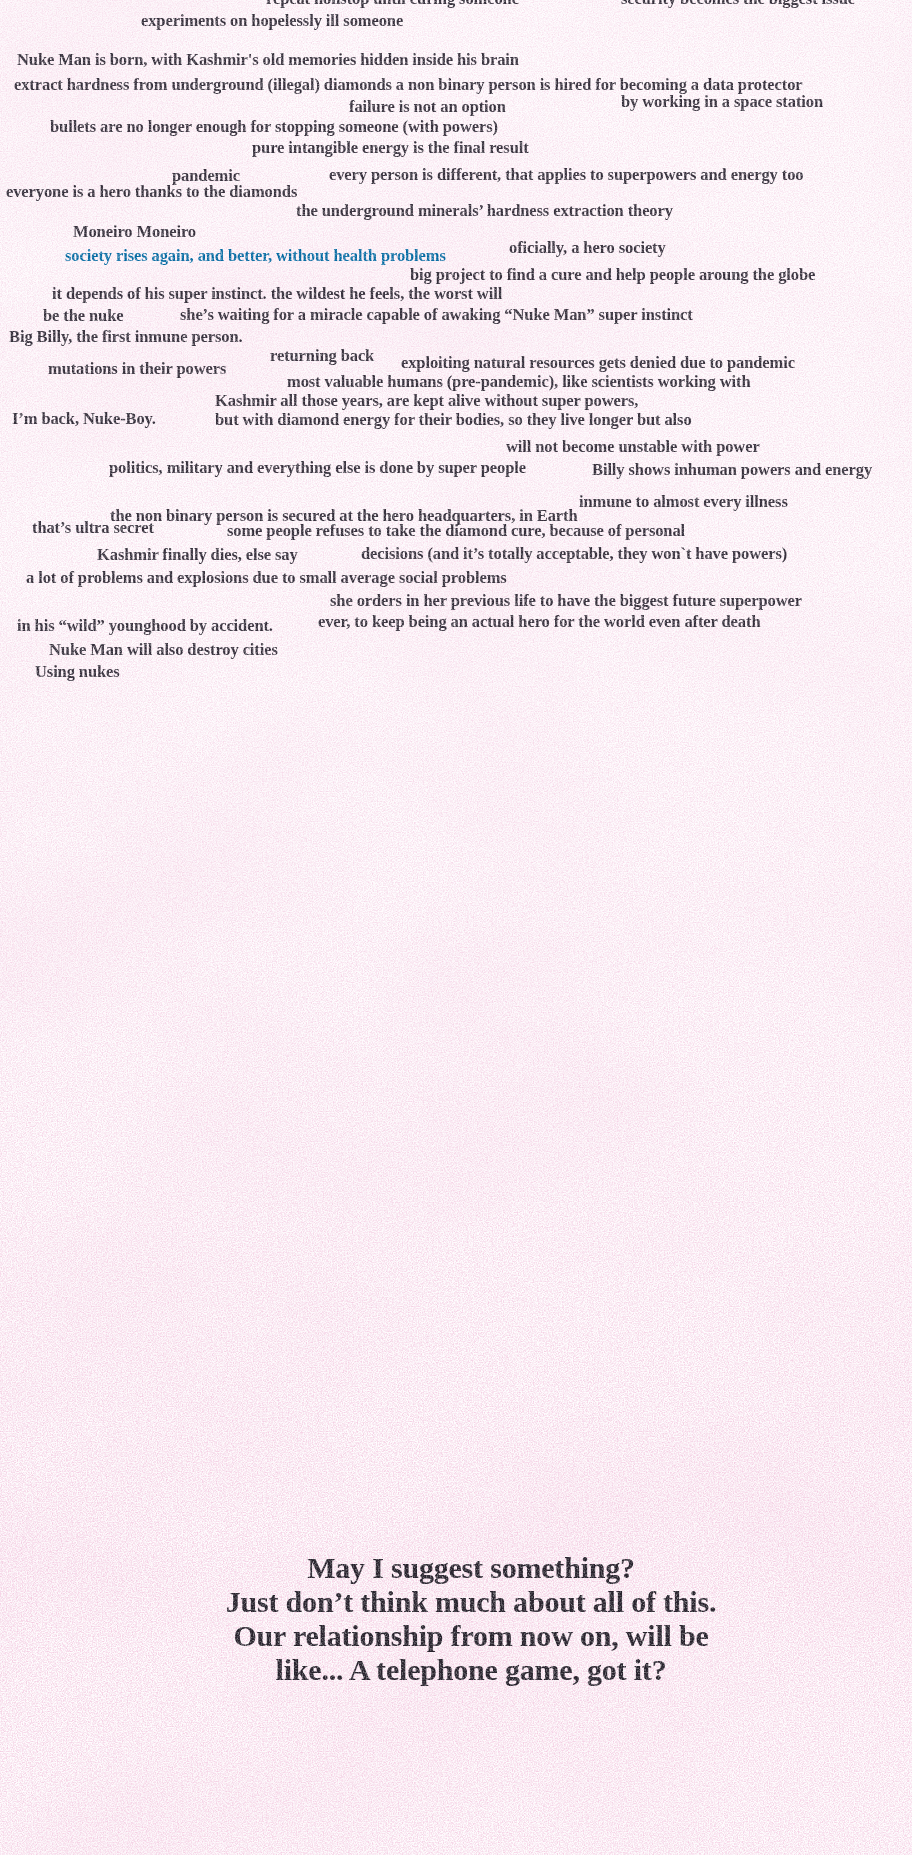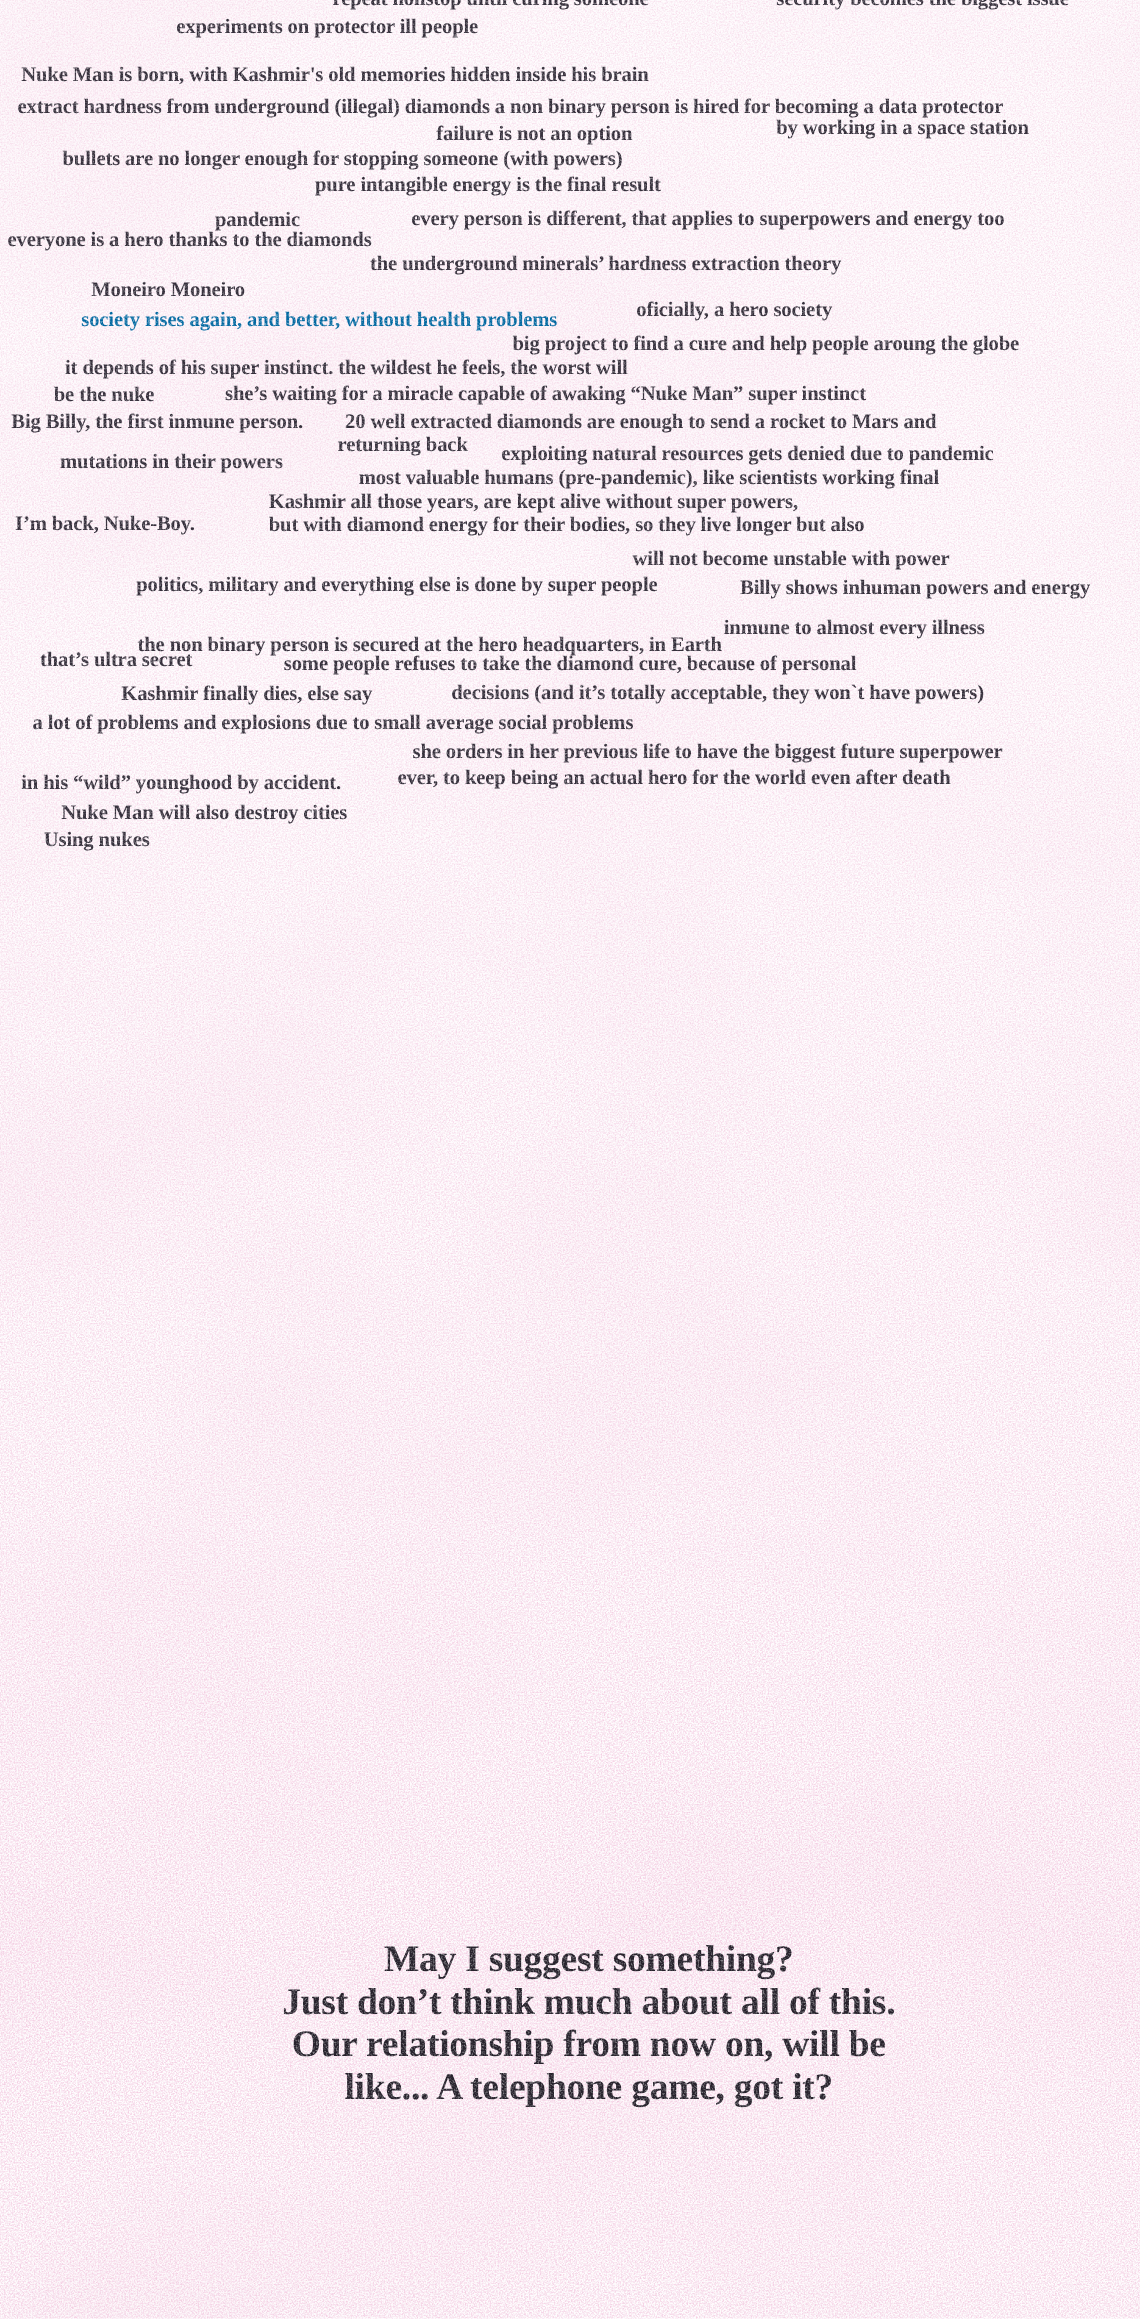--- a/index.html
+++ b/index.html
@@ -86,44 +86,43 @@
     </defs>
     <rect x="0" y="0" width="912" height="1855" fill="#fefbfd"></rect>
     <rect x="0" y="0" width="912" height="1855" filter="url(#cloud)" opacity="0.55"></rect>
     <rect x="0" y="0" width="912" height="1855" filter="url(#speck)" opacity="0.45"></rect>
     <rect x="0" y="0" width="912" height="1855" filter="url(#speck)" mask="url(#fadeMask)"></rect>
   </svg>
 
   <div id="notes-layer">
       <span class="note" style="left: 266px; top: -10px; color: rgb(53, 47, 59);">repeat nonstop until curing someone</span>
       <span class="note" style="left: 621px; top: -10px; color: rgb(53, 47, 59);">security becomes the biggest issue</span>
-      <span class="note" style="left: 141px; top: 12px; color: rgb(53, 47, 59);">experiments on protector ill people</span>
+      <span class="note" style="left: 141px; top: 12px; color: rgb(53, 47, 59);">experiments on hopelessly ill someone</span>
       <span class="note" style="left: 17px; top: 51px; color: rgb(53, 47, 59);">Nuke Man is born, with Kashmir's old memories hidden inside his brain</span>
       <span class="note" style="left: 14px; top: 76px; color: rgb(53, 47, 59);">extract hardness from underground (illegal) diamonds a non binary person is hired for becoming a data protector</span>
       <span class="note" style="left: 621px; top: 93px; color: rgb(53, 47, 59);">by working in a space station</span>
       <span class="note" style="left: 349px; top: 98px; color: rgb(53, 47, 59);">failure is not an option</span>
       <span class="note" style="left: 50px; top: 118px; color: rgb(53, 47, 59);">bullets are no longer enough for stopping someone (with powers)</span>
       <span class="note" style="left: 252px; top: 139px; color: rgb(53, 47, 59);">pure intangible energy is the final result</span>
       <span class="note" style="left: 172px; top: 167px; color: rgb(53, 47, 59);">pandemic</span>
       <span class="note" style="left: 329px; top: 166px; color: rgb(53, 47, 59);">every person is different, that applies to superpowers and energy too</span>
       <span class="note" style="left: 6px; top: 183px; color: rgb(53, 47, 59);">everyone is a hero thanks to the diamonds</span>
       <span class="note" style="left: 296px; top: 202px; color: rgb(53, 47, 59);">the underground minerals’ hardness extraction theory</span>
       <span class="note" style="left: 73px; top: 223px; color: rgb(53, 47, 59);">Moneiro Moneiro</span>
       <span class="note" style="left: 509px; top: 239px; color: rgb(53, 47, 59);">oficially, a hero society</span>
       <span class="note" style="left: 65px; top: 247px; color: #0369a1;">society rises again, and better, without health problems</span>
       <span class="note" style="left: 410px; top: 266px; color: rgb(53, 47, 59);">big project to find a cure and help people aroung the globe</span>
       <span class="note" style="left: 52px; top: 285px; color: rgb(53, 47, 59);">it depends of his super instinct. the wildest he feels, the worst will</span>
       <span class="note" style="left: 43px; top: 307px; color: rgb(53, 47, 59);">be the nuke</span>
       <span class="note" style="left: 180px; top: 306px; color: rgb(53, 47, 59);">she’s waiting for a miracle capable of awaking “Nuke Man” super instinct</span>
       <span class="note" style="left: 9px; top: 328px; color: rgb(53, 47, 59);">Big Billy, the first inmune person.</span>
-      <span class="note" style="left: 276px; top: 328px; color: rgb(53, 47, 59);">20 well extracted diamonds are enough to send a rocket to Mars and</span>
       <span class="note" style="left: 270px; top: 347px; color: rgb(53, 47, 59);">returning back</span>
       <span class="note" style="left: 401px; top: 354px; color: rgb(53, 47, 59);">exploiting natural resources gets denied due to pandemic</span>
       <span class="note" style="left: 48px; top: 360px; color: rgb(53, 47, 59);">mutations in their powers</span>
-      <span class="note" style="left: 287px; top: 373px; color: rgb(53, 47, 59);">most valuable humans (pre-pandemic), like scientists working final</span>
+      <span class="note" style="left: 287px; top: 373px; color: rgb(53, 47, 59);">most valuable humans (pre-pandemic), like scientists working with</span>
       <span class="note" style="left: 215px; top: 392px; color: rgb(53, 47, 59);">Kashmir all those years, are kept alive without super powers,</span>
       <span class="note" style="left: 12px; top: 410px; color: rgb(53, 47, 59);">I’m back, Nuke-Boy.</span>
       <span class="note" style="left: 215px; top: 411px; color: rgb(53, 47, 59);">but with diamond energy for their bodies, so they live longer but also</span>
       <span class="note" style="left: 506px; top: 438px; color: rgb(53, 47, 59);">will not become unstable with power</span>
       <span class="note" style="left: 109px; top: 459px; color: rgb(53, 47, 59);">politics, military and everything else is done by super people</span>
       <span class="note" style="left: 592px; top: 461px; color: rgb(53, 47, 59);">Billy shows inhuman powers and energy</span>
       <span class="note" style="left: 579px; top: 493px; color: rgb(53, 47, 59);">inmune to almost every illness</span>
       <span class="note" style="left: 110px; top: 507px; color: rgb(53, 47, 59);">the non binary person is secured at the hero headquarters, in Earth</span>
       <span class="note" style="left: 32px; top: 519px; color: rgb(53, 47, 59);">that’s ultra secret</span>
       <span class="note" style="left: 227px; top: 522px; color: rgb(53, 47, 59);">some people refuses to take the diamond cure, because of personal</span>

